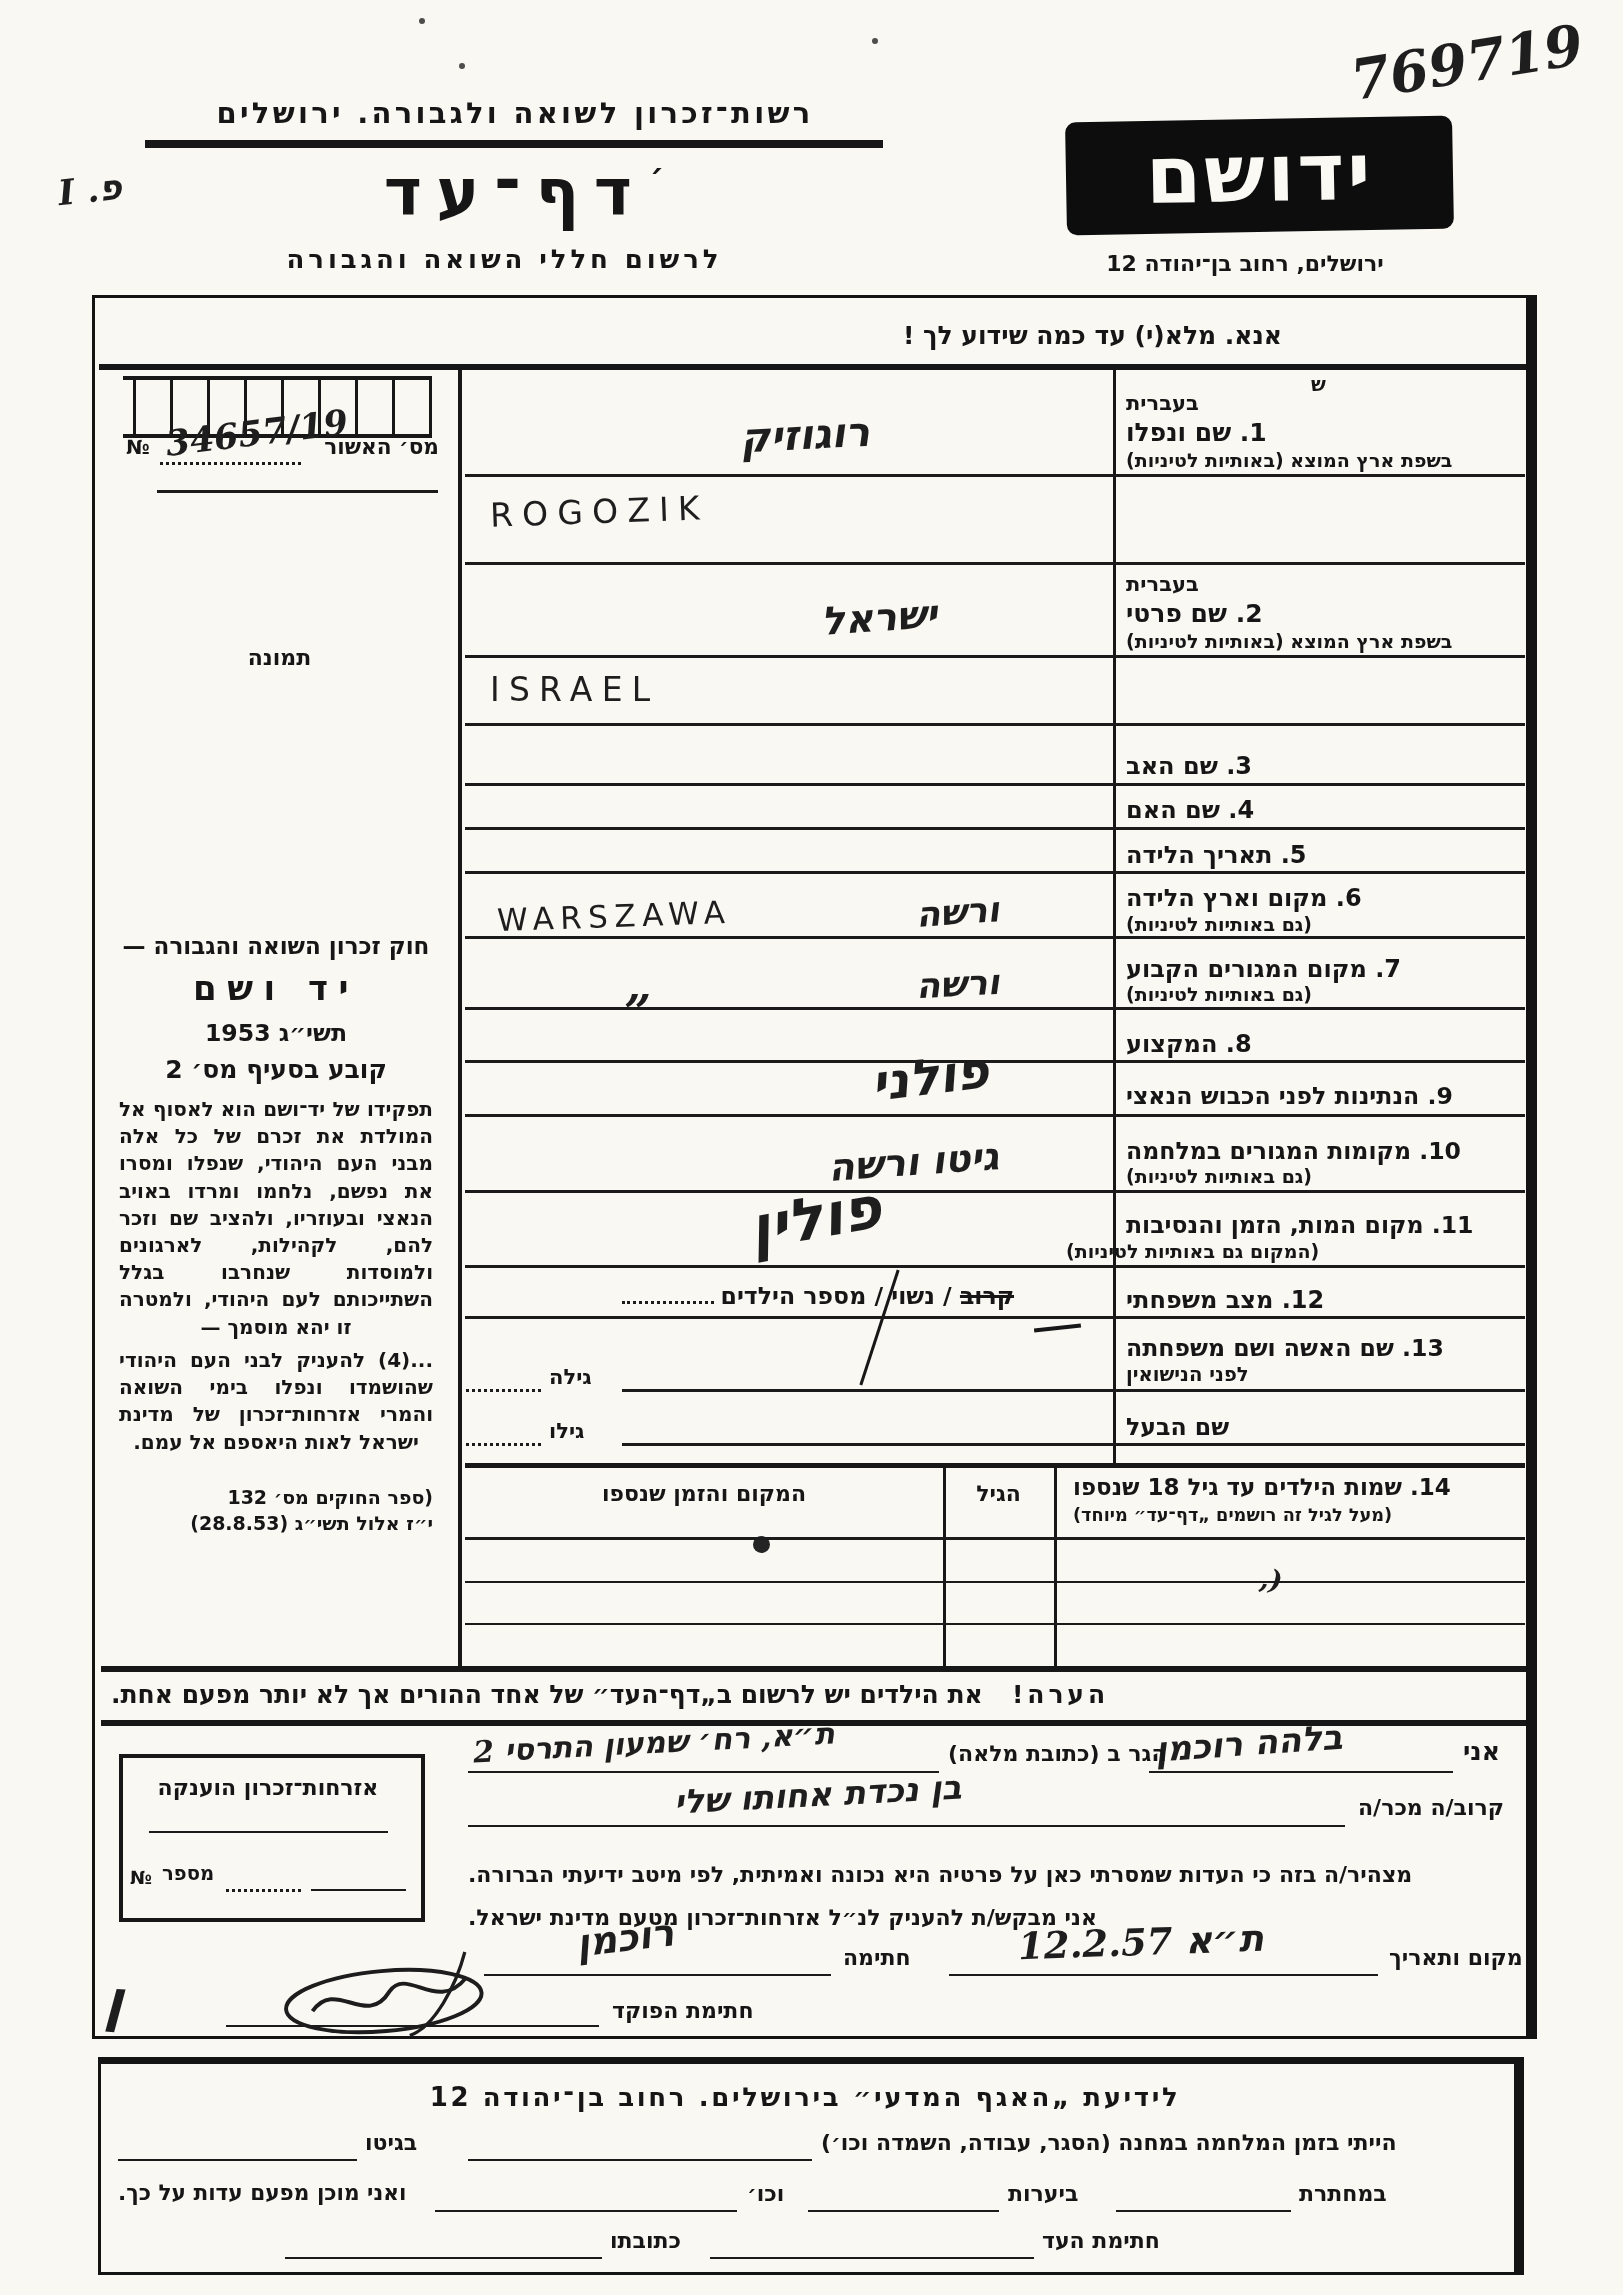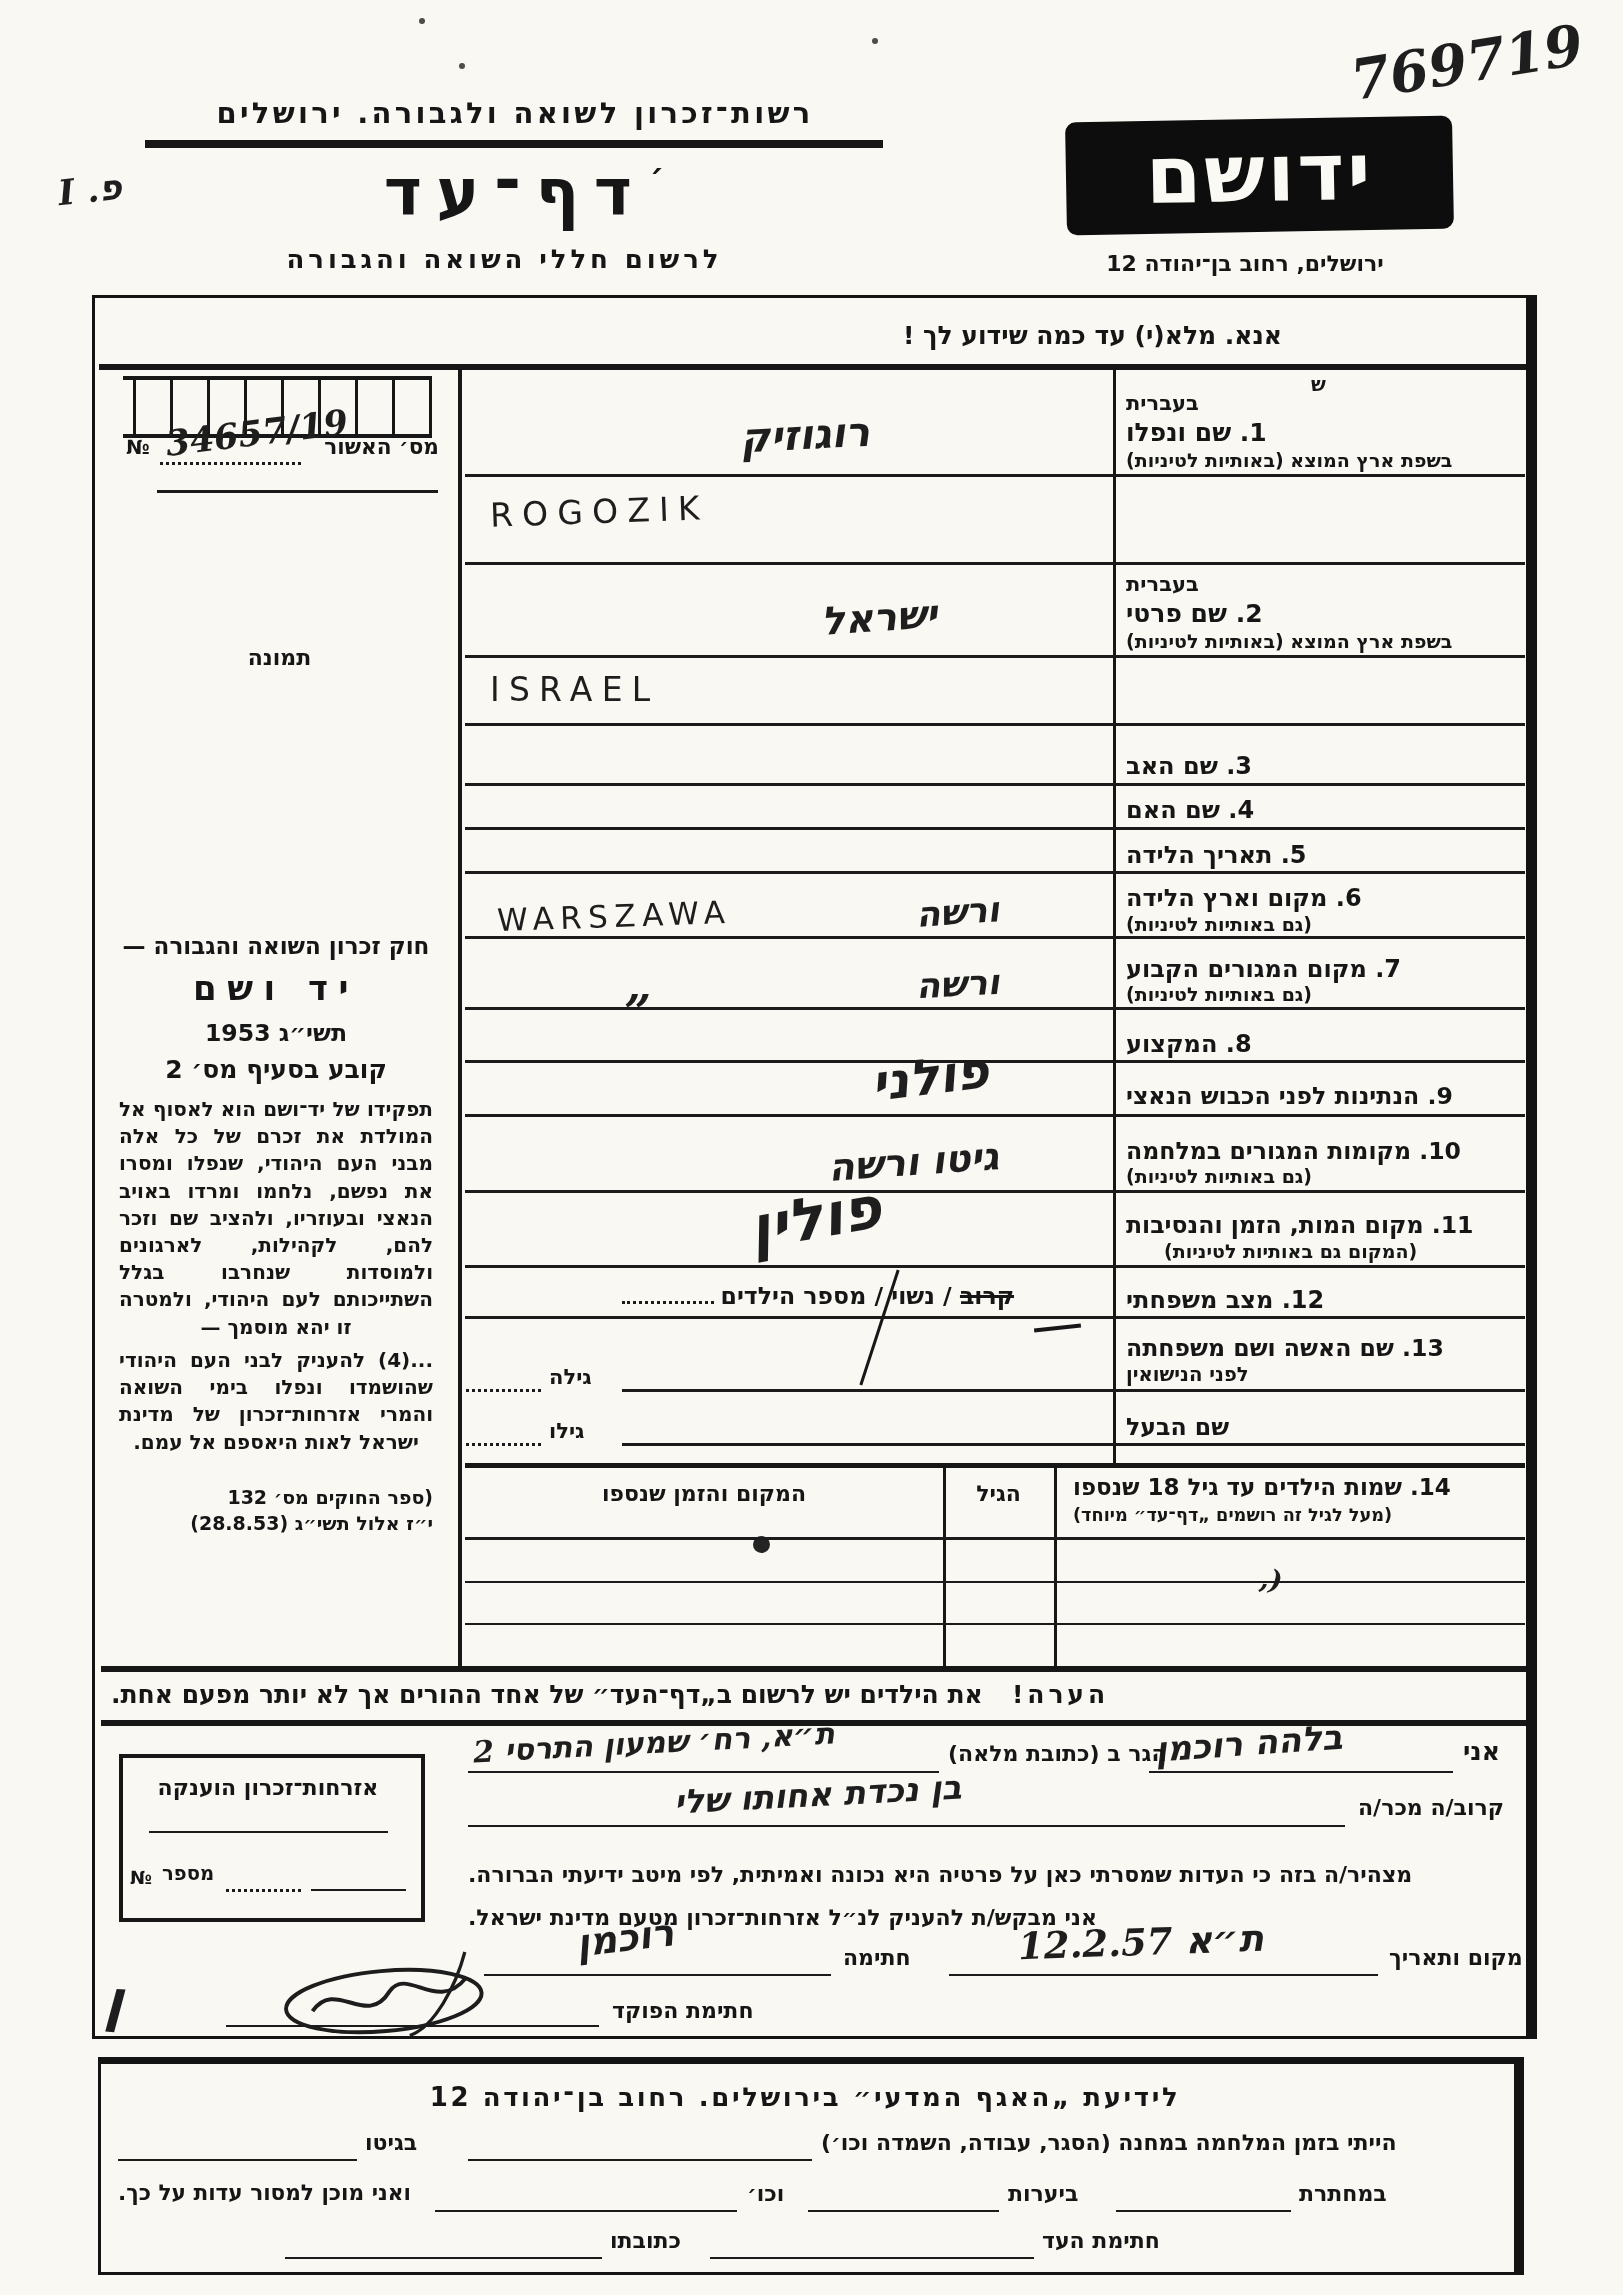--- a/index.html
+++ b/index.html
@@ -152,21 +152,21 @@
 <div class="abs right" style="left:1126px;top:1138px;width:393px">
   <span class="lbl" style="font-size:23.6px"><span>10.</span> <span>מקומות המגורים במלחמה</span></span>
 </div>
 <div class="abs lbl right" style="left:1126px;top:1166px;width:393px;font-size:19px">(גם באותיות לטיניות)</div>
 <div class="abs hw" style="left:828px;top:1139px;font-size:38px;transform:rotate(-4deg)">גיטו ורשה</div>
 <div class="abs rule" style="left:465px;top:1190px;width:1060px"></div>
 
 <div class="abs right" style="left:1126px;top:1212px;width:393px">
   <span class="lbl" style="font-size:23.6px"><span>11.</span> <span>מקום המות, הזמן והנסיבות</span></span>
 </div>
-<div class="abs lbl right" style="left:1164px;top:1241px;width:393px;font-size:19px">(המקום גם באותיות לטיניות)</div>
+<div class="abs lbl right" style="left:1066px;top:1241px;width:393px;font-size:19px">(המקום גם באותיות לטיניות)</div>
 <div class="abs hw" style="left:749px;top:1183px;font-size:59px;transform:rotate(-10deg)">פולין</div>
 <div class="abs rule" style="left:465px;top:1265px;width:1060px"></div>
 
 <div class="abs right" style="left:1126px;top:1287px;width:393px">
   <span class="lbl" style="font-size:24px"><span>12.</span> <span>מצב משפחתי</span></span>
 </div>
 <div class="abs center" style="left:589px;top:1283px;width:458px">
   <span class="lbl strike" style="font-size:23.6px">קרוב</span><span class="lbl" style="font-size:23.6px"> / נשוי / מספר הילדים</span><span class="dotted" style="display:inline-block;width:92px;margin-right:6.5px"></span>
 </div>
 <div class="abs bar" style="left:878px;top:1267px;width:3.3px;height:121px;transform:rotate(18deg)"></div>
@@ -249,19 +249,19 @@
 <div class="abs rulethin" style="left:468px;top:2159px;width:344px"></div>
 <div class="abs lbl" style="left:365px;top:2130px;font-size:22px">בגיטו</div>
 <div class="abs rulethin" style="left:118px;top:2159px;width:239px"></div>
 
 <div class="abs lbl" style="left:1299px;top:2181px;font-size:22px">במחתרת</div>
 <div class="abs rulethin" style="left:1116px;top:2210px;width:175px"></div>
 <div class="abs lbl" style="left:1008px;top:2181px;font-size:22px">ביערות</div>
 <div class="abs rulethin" style="left:808px;top:2210px;width:191px"></div>
 <div class="abs lbl" style="left:747px;top:2181px;font-size:22px">וכו׳</div>
 <div class="abs rulethin" style="left:435px;top:2210px;width:302px"></div>
-<div class="abs lbl" style="left:118px;top:2181px;font-size:21.6px">ואני מוכן למסור עדות על כך.</div>
+<div class="abs lbl" style="left:118px;top:2181px;font-size:21.6px">ואני מוכן מפעם עדות על כך.</div>
 
 <div class="abs lbl" style="left:1042px;top:2228px;font-size:22px">חתימת העד</div>
 <div class="abs rulethin" style="left:710px;top:2257px;width:324px"></div>
 <div class="abs lbl" style="left:610px;top:2228px;font-size:22px">כתובתו</div>
 <div class="abs rulethin" style="left:285px;top:2257px;width:317px"></div>
 
 
 </body></html>

